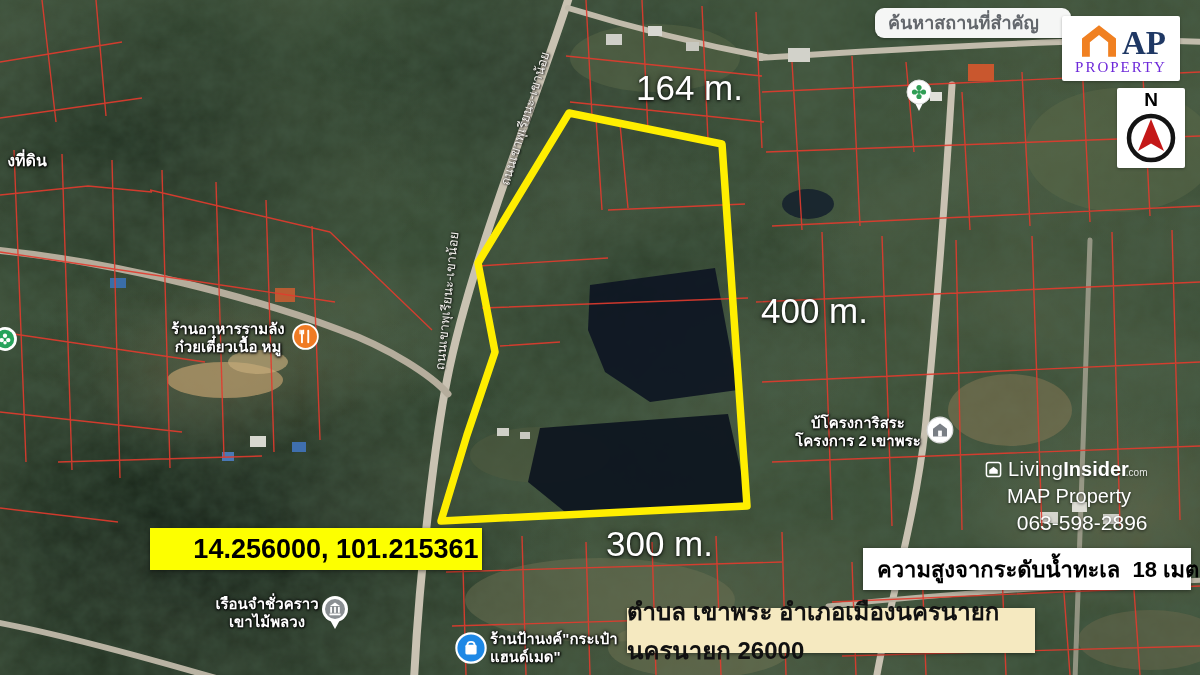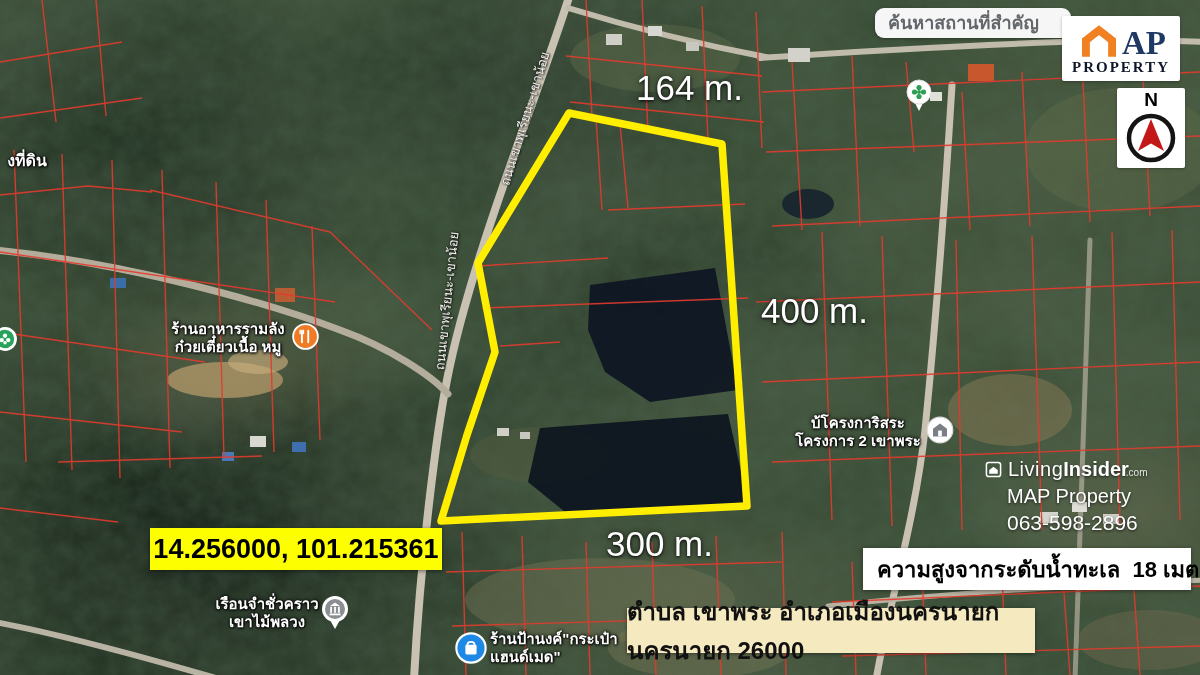--- a/index.html
+++ b/index.html
@@ -22,42 +22,42 @@
   
   .searchbox{position:absolute;left:875px;top:8px;width:196px;height:30px;background:rgba(255,255,255,.95);
     border-radius:9px;display:flex;align-items:flex-start;padding-left:13px;box-sizing:border-box;
     box-shadow:0 1px 3px rgba(0,0,0,.35);font-weight:bold;}
   .searchbox span{color:#63676c;font-size:18px;}
   .logobox{position:absolute;left:1062px;top:16px;width:118px;height:65px;background:#fff;border-radius:2px;
     box-shadow:0 1px 3px rgba(0,0,0,.3);display:flex;flex-direction:column;align-items:center;justify-content:center;}
   .logotop{display:flex;align-items:flex-end;height:36px;font-family:Liberation Serif, serif;}
   .logotop svg{display:block;}
   .logo-ap{color:#1f3864;font-weight:800;font-size:33px;line-height:30px;letter-spacing:0px;}
-  .logo-prop{color:#0f172a;font-family:"Liberation Serif",serif;font-weight:700;font-size:15px;letter-spacing:2px;margin-top:1px;}
+  .logo-prop{color:#6d28d9;font-family:"Liberation Serif",serif;font-weight:400;font-size:15px;letter-spacing:2px;margin-top:1px;}
   .compassbox{position:absolute;left:1117px;top:88px;width:68px;height:80px;background:#fff;border-radius:2px;
     box-shadow:0 1px 3px rgba(0,0,0,.3);display:flex;flex-direction:column;align-items:center;}
   .compass-n{color:#000;font-weight:800;font-size:19px;line-height:22px;margin-top:1px;}
   
   .coordbox{position:absolute;left:150px;top:528px;width:292px;height:42px;background:#fdff00;
-    display:flex;align-items:center;justify-content:center;box-shadow:0 1px 4px rgba(0,0,0,.5);}
+    display:flex;align-items:center;justify-content:center;box-shadow:0 1px 4px rgba(0,0,0,.5);padding-left:40px;}
   .coordbox span{color:#000;font-weight:800;font-size:27px;}
   .elevbox{position:absolute;left:863px;top:548px;width:328px;height:42px;background:#fff;
     display:flex;align-items:center;box-shadow:0 1px 4px rgba(0,0,0,.45);padding-left:14px;box-sizing:border-box;}
   .elevbox span{color:#000;font-weight:600;font-size:22px;white-space:pre;}
   .addrbox{position:absolute;left:627px;top:608px;width:408px;height:45px;background:#f5e9c0;
     display:flex;align-items:center;justify-content:center;box-shadow:0 1px 4px rgba(0,0,0,.45);}
   .addrbox span{color:#111;font-weight:600;font-size:24px;}
   
   .wm{position:absolute;left:985px;top:458px;color:#fff;text-shadow:0 1px 3px rgba(0,0,0,.7);}
   .wm-row{display:flex;align-items:center;gap:6px;text-align:center;}
   .wm-living{font-weight:300;font-size:20px;letter-spacing:.5px;}
   .wm-insider{font-weight:800;font-size:20px;}
   .wm-tld{font-size:10px;opacity:.85;margin-left:-3px;}
   .wm-name{font-size:20px;margin-top:4px;margin-left:22px;font-weight:400;}
-  .wm-phone{font-size:21px;margin-top:3px;margin-left:22px;font-weight:400;}
+  .wm-phone{font-size:21px;margin-top:3px;margin-left:22px;font-weight:400;text-align:right;}
   
   .dim{position:absolute;color:#fff;font-size:35px;font-weight:400;text-align:right;
     text-shadow:0 1px 3px rgba(0,0,0,.85),0 0 6px rgba(0,0,0,.5);}
   .poi-label{position:absolute;color:#fff;font-weight:700;font-size:15px;line-height:1.18;text-align:center;
     text-shadow:0 1px 2px #000,0 0 4px #000,1px 0 2px #000;}
   .roadname{position:absolute;color:#f4f2ee;font-weight:400;font-size:13px;white-space:nowrap;
     text-shadow:0 1px 2px rgba(0,0,0,.9),0 0 3px rgba(0,0,0,.7);}
   .poi-icon{position:absolute;}
 </style>
 </head>

